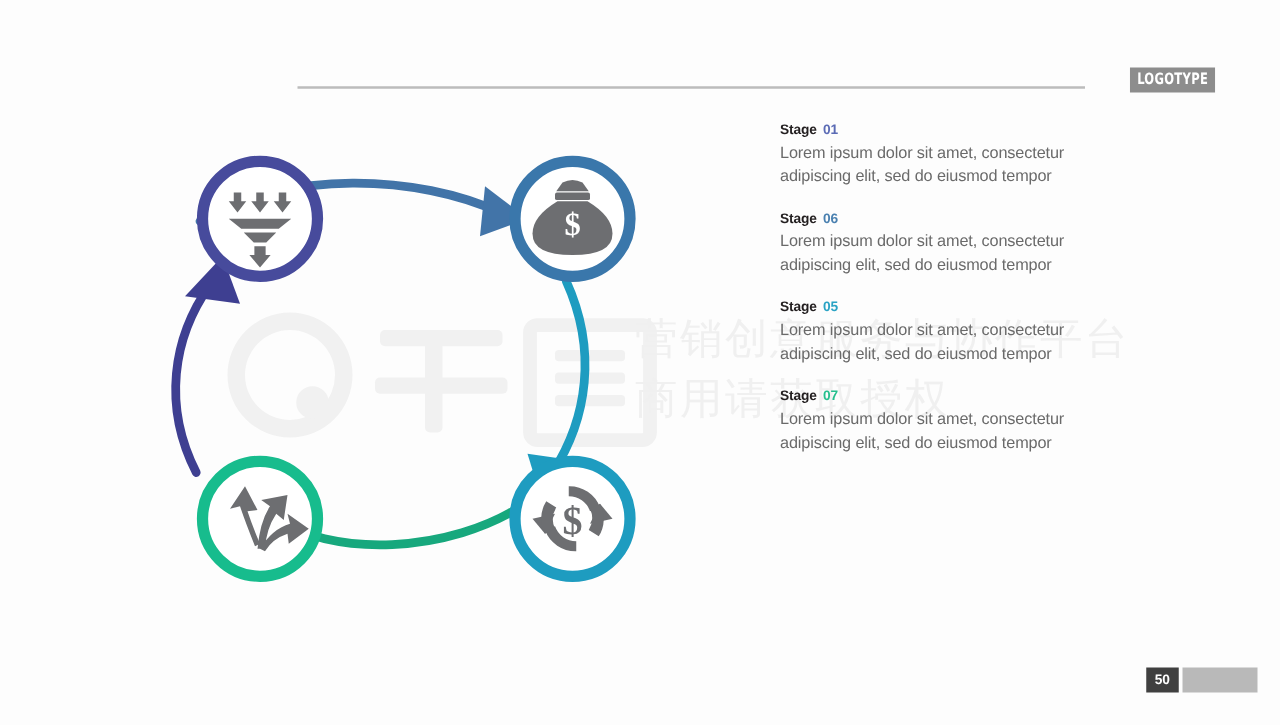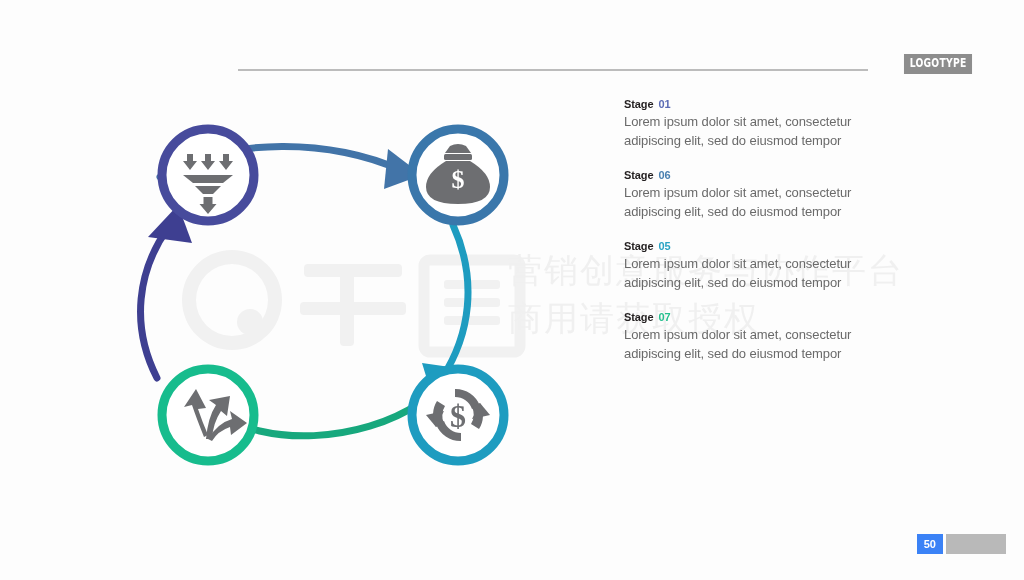--- a/index.html
+++ b/index.html
@@ -131,21 +131,21 @@
   .footer {
     position: absolute;
     right: 18px;
     bottom: 26px;
     display: flex;
     align-items: stretch;
     height: 20px;
     z-index: 5;
   }
   .page-num {
-    background: #3b82f6;
+    background: #404040;
     color: #ffffff;
     font-size: 11px;
     font-weight: bold;
     padding: 0 7px;
     display: flex;
     align-items: center;
     justify-content: center;
   }
   .footer-bar {
     width: 60px;

